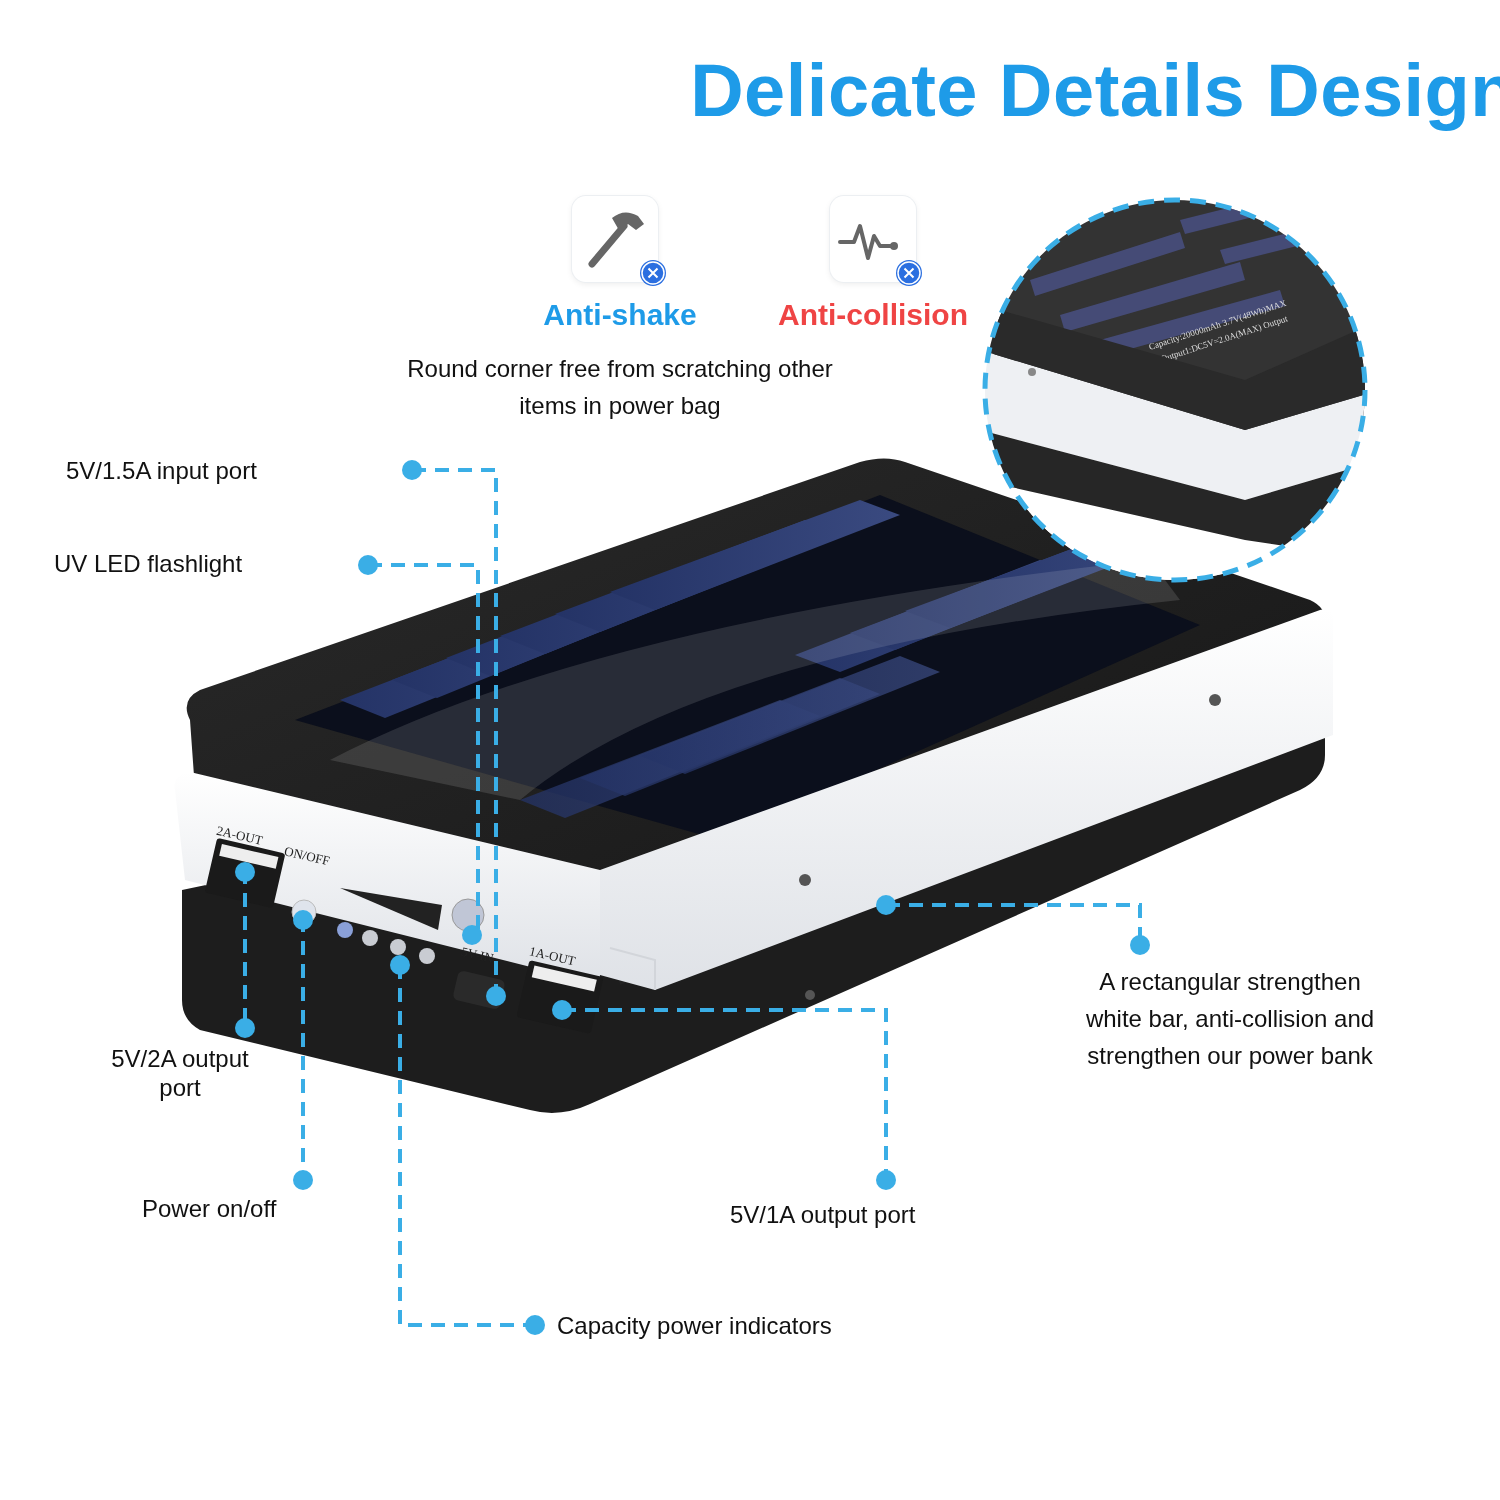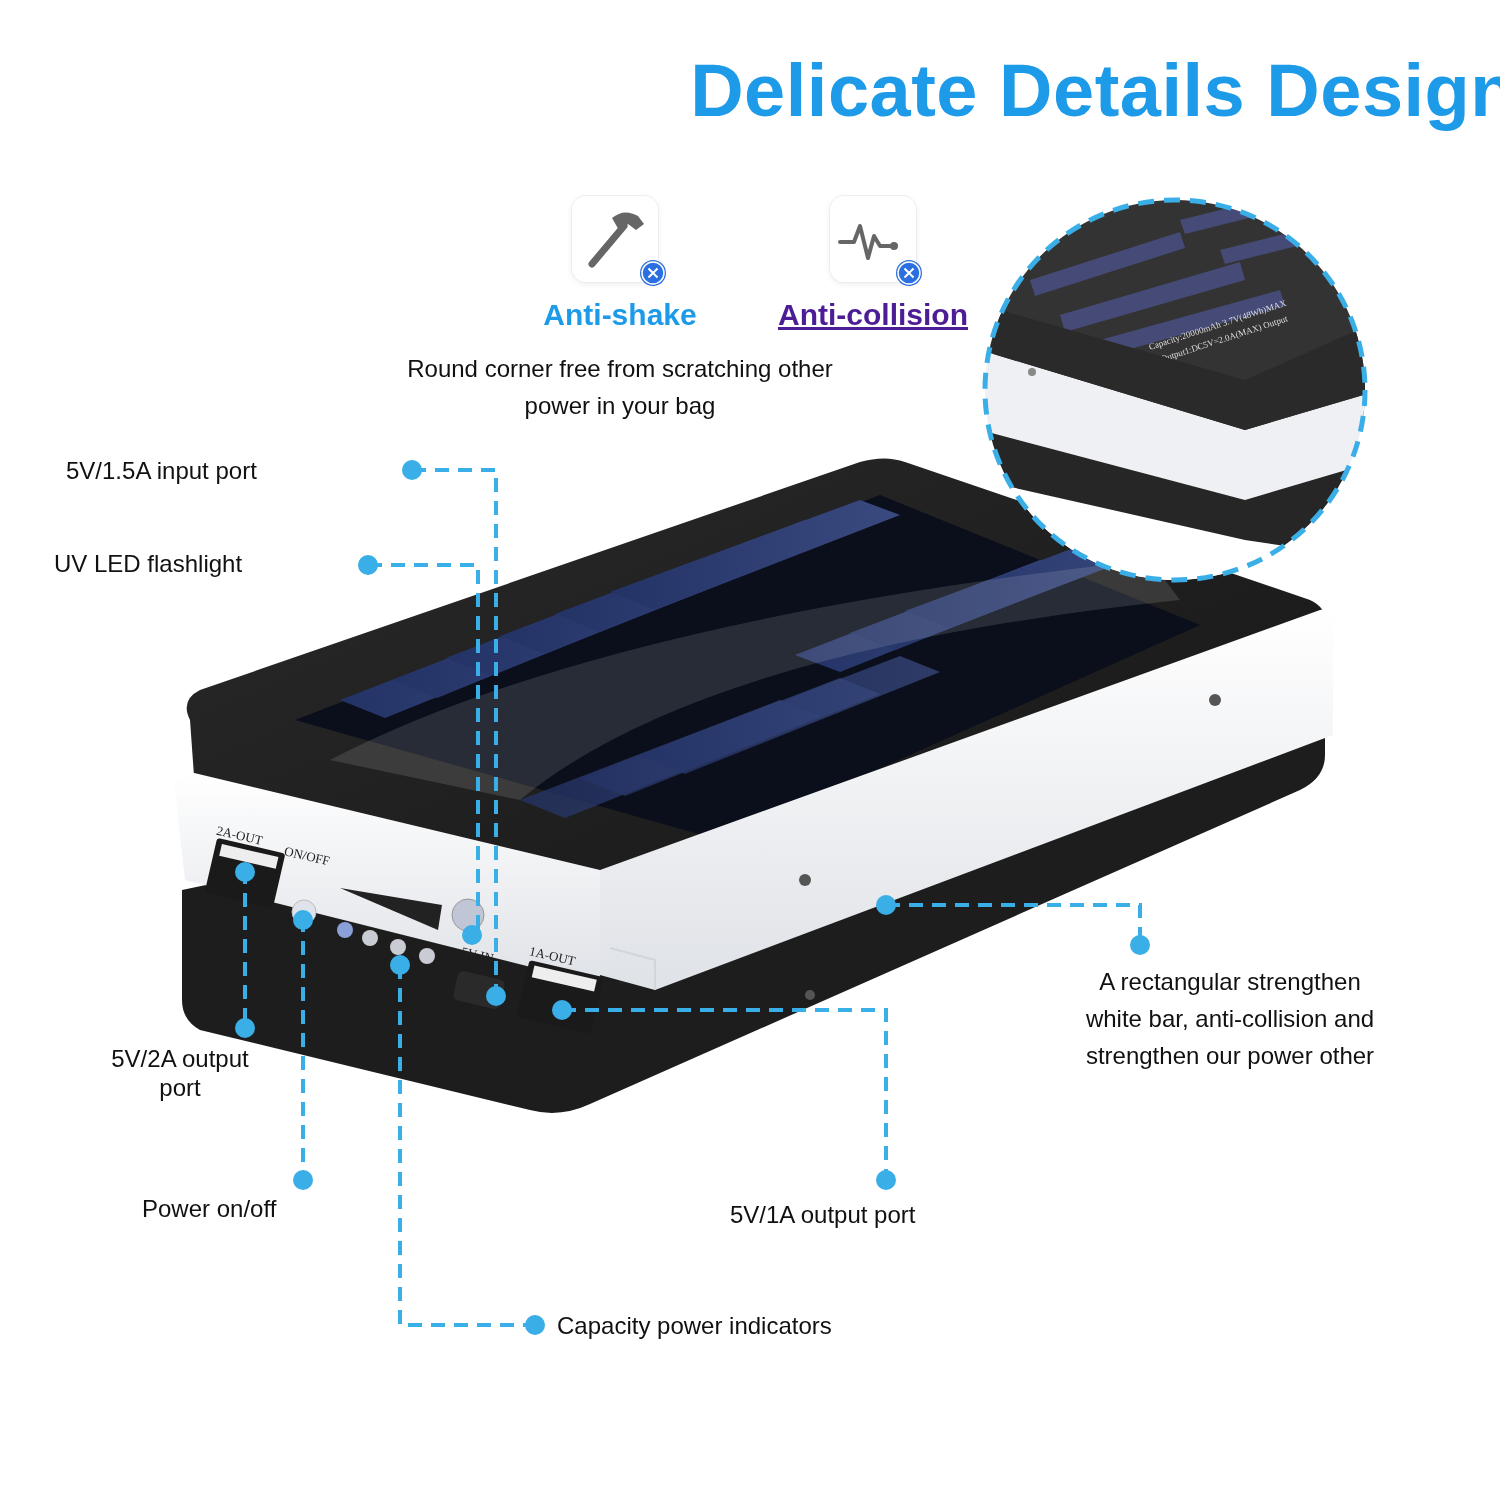--- a/index.html
+++ b/index.html
@@ -40,25 +40,25 @@
     <polyline points="10,46 24,46 30,30 38,62 44,40 50,50 62,50" fill="none" stroke="#666" stroke-width="4" stroke-linejoin="round" stroke-linecap="round"></polyline>
     <circle cx="64" cy="50" r="4" fill="#666"></circle>
   </svg>
 </div>
 <div class="abs badge" style="left:896px; top:260px; background:#2b6fe0;">
   <svg width="26" height="26" viewBox="0 0 26 26">
       <circle cx="13" cy="13" r="11" fill="none" stroke="#fff" stroke-width="1.5"></circle>
       <path d="M8.5 8.5 L17.5 17.5 M17.5 8.5 L8.5 17.5" stroke="#fff" stroke-width="2"></path>
     </svg>
 </div>
-<div class="abs feat-label" style="left:760px; top:298px; width:226px; color:#4c1d95;text-decoration:underline;">Anti-collision</div>
+<div class="abs feat-label" style="left:760px; top:298px; width:226px; color:#ef4444;">Anti-collision</div>
 
 <div class="abs label center" style="left:260px; top:350px; width:720px;">
   <div>Round corner free from scratching other</div>
-  <div>power in your bag</div>
+  <div>items in power bag</div>
 </div>
 
 <svg class="abs" style="left:0; top:0;" width="1500" height="1500" viewBox="0 0 1500 1500">
   <defs>
     <linearGradient id="whiteBar" x1="0" y1="0" x2="0" y2="1">
       <stop offset="0" stop-color="#ffffff"></stop>
         <stop offset="1" stop-color="#dfe2e7"></stop>
     </linearGradient>
     <linearGradient id="caseTop" x1="0" y1="0" x2="1" y2="1">
       <stop offset="0" stop-color="#2a2a2a"></stop>
@@ -174,14 +174,14 @@
 <div class="abs label center" style="left:50px; top:1040px; width:260px;">
   <div>5V/2A output</div>
   <div style="margin-top:-8px;">port</div>
 </div>
 <div class="abs label" style="left:142px; top:1190px;text-align:right;">Power on/off</div>
 <div class="abs label" style="left:557px; top:1307px;">Capacity power indicators</div>
 <div class="abs label" style="left:730px; top:1196px;">5V/1A output port</div>
 <div class="abs label center" style="left:1010px; top:963px; width:440px;">
   <div>A rectangular strengthen</div>
   <div>white bar, anti-collision and</div>
-  <div>strengthen our power other</div>
+  <div>strengthen our power bank</div>
 </div>
 
 </body></html>

